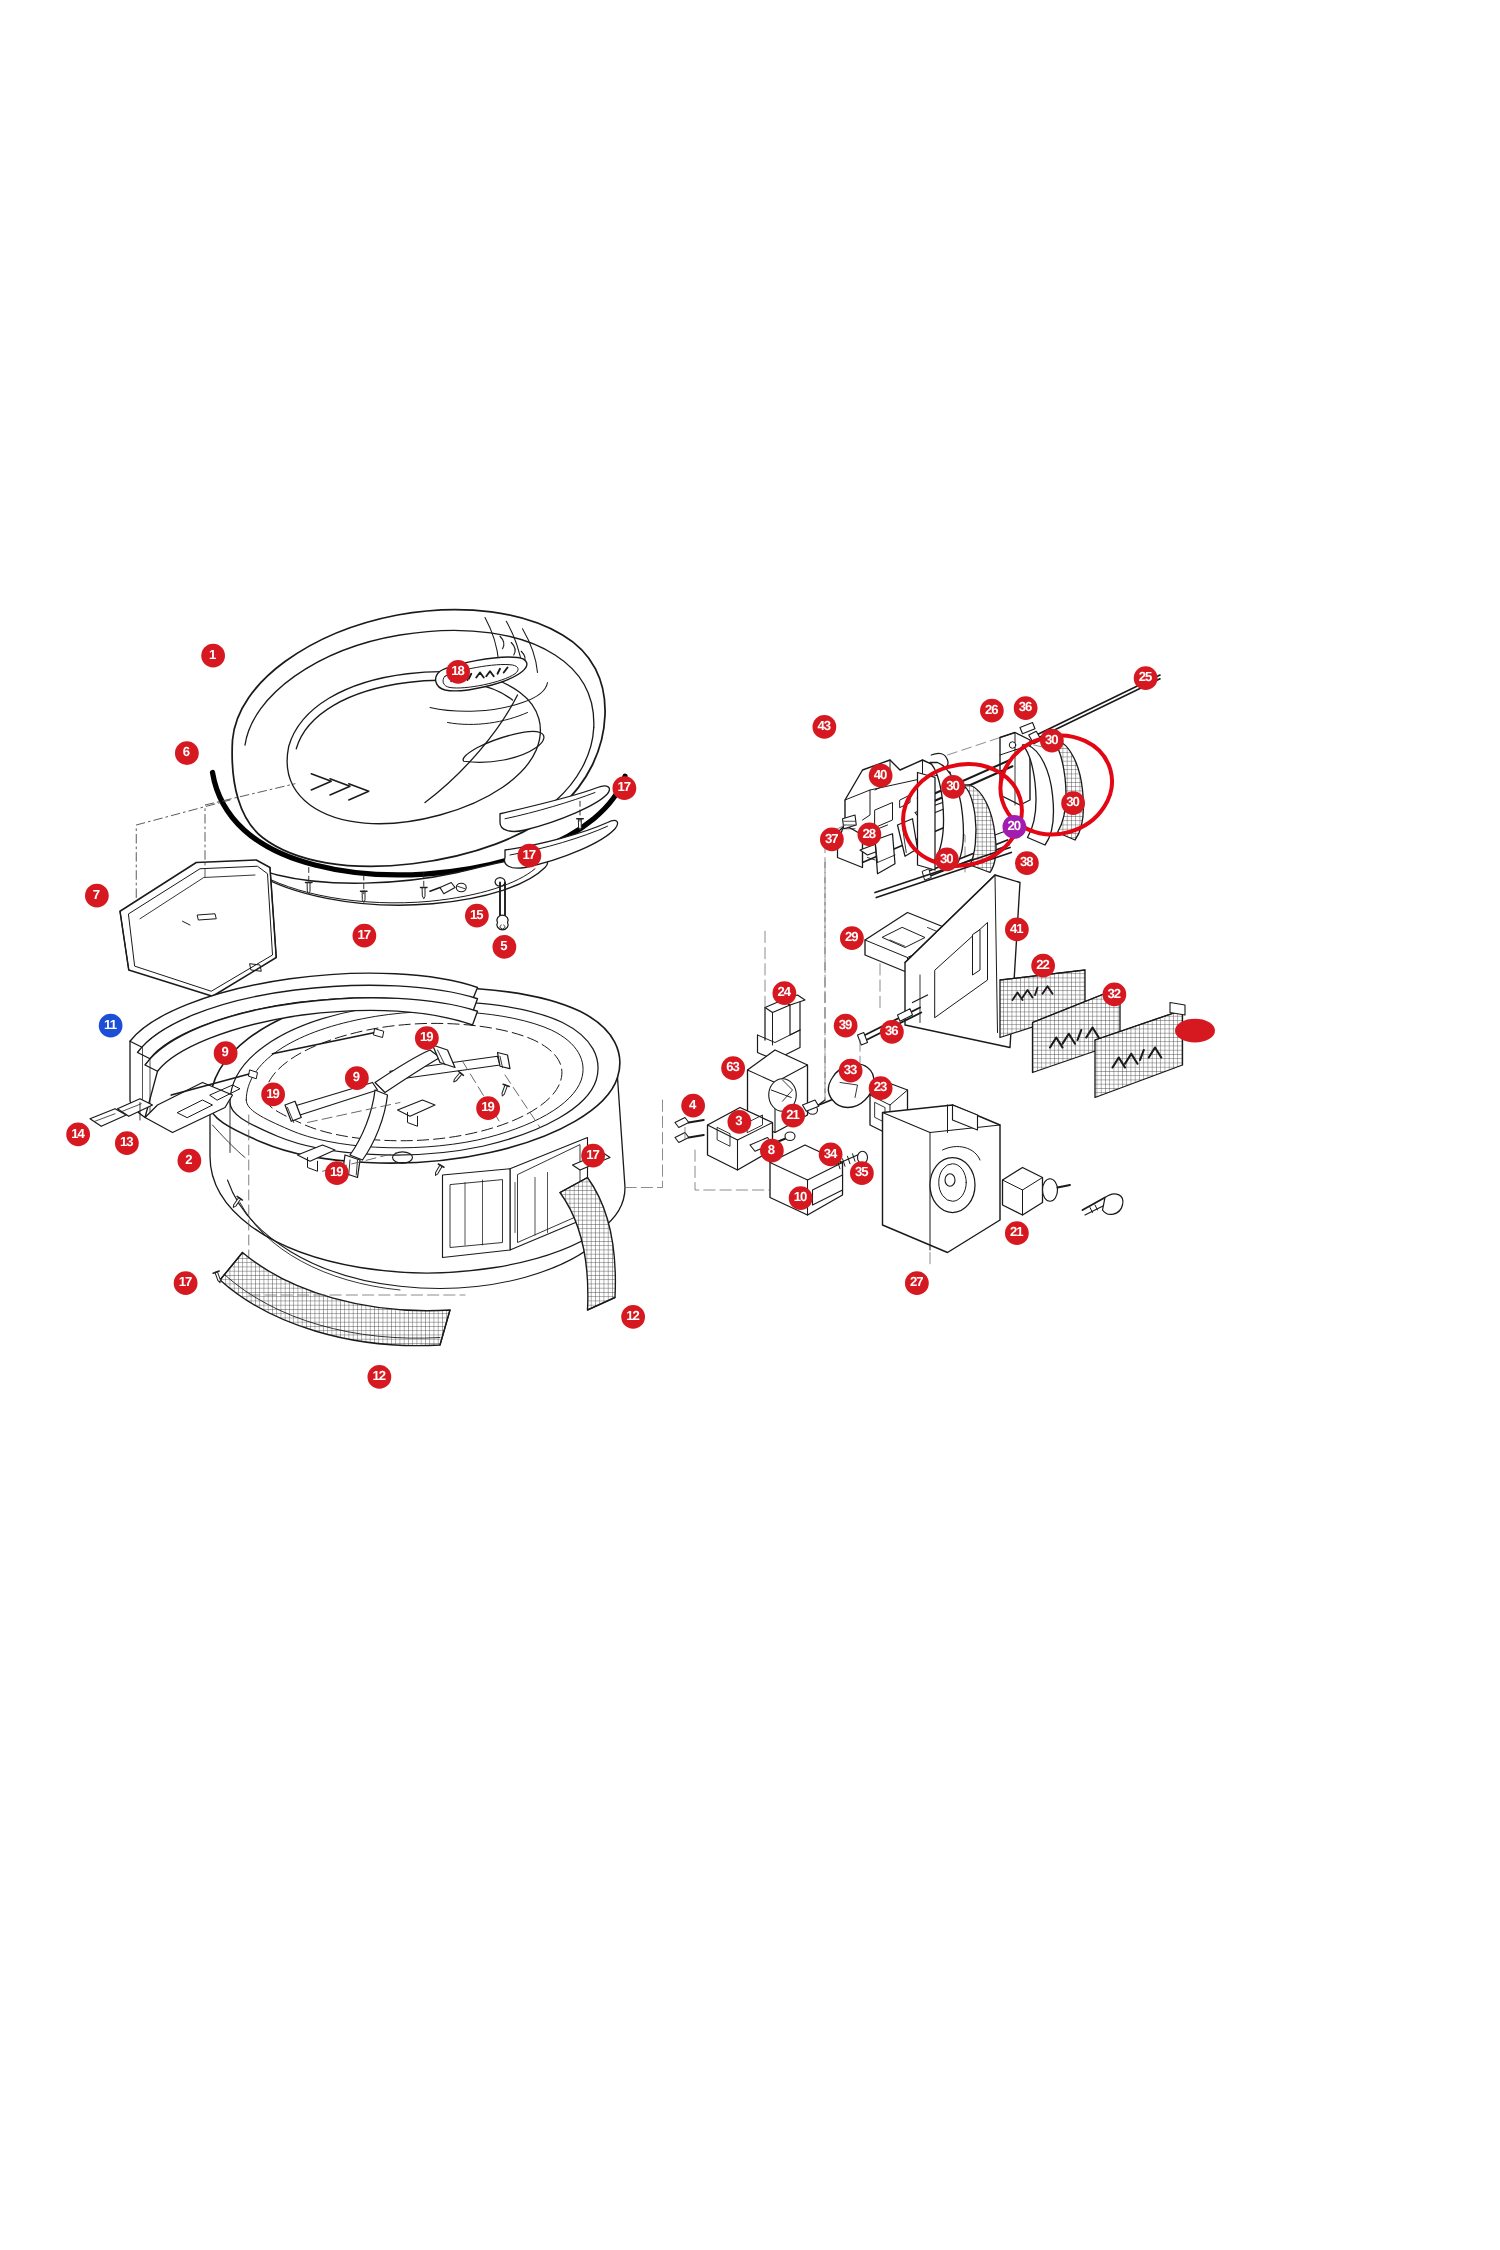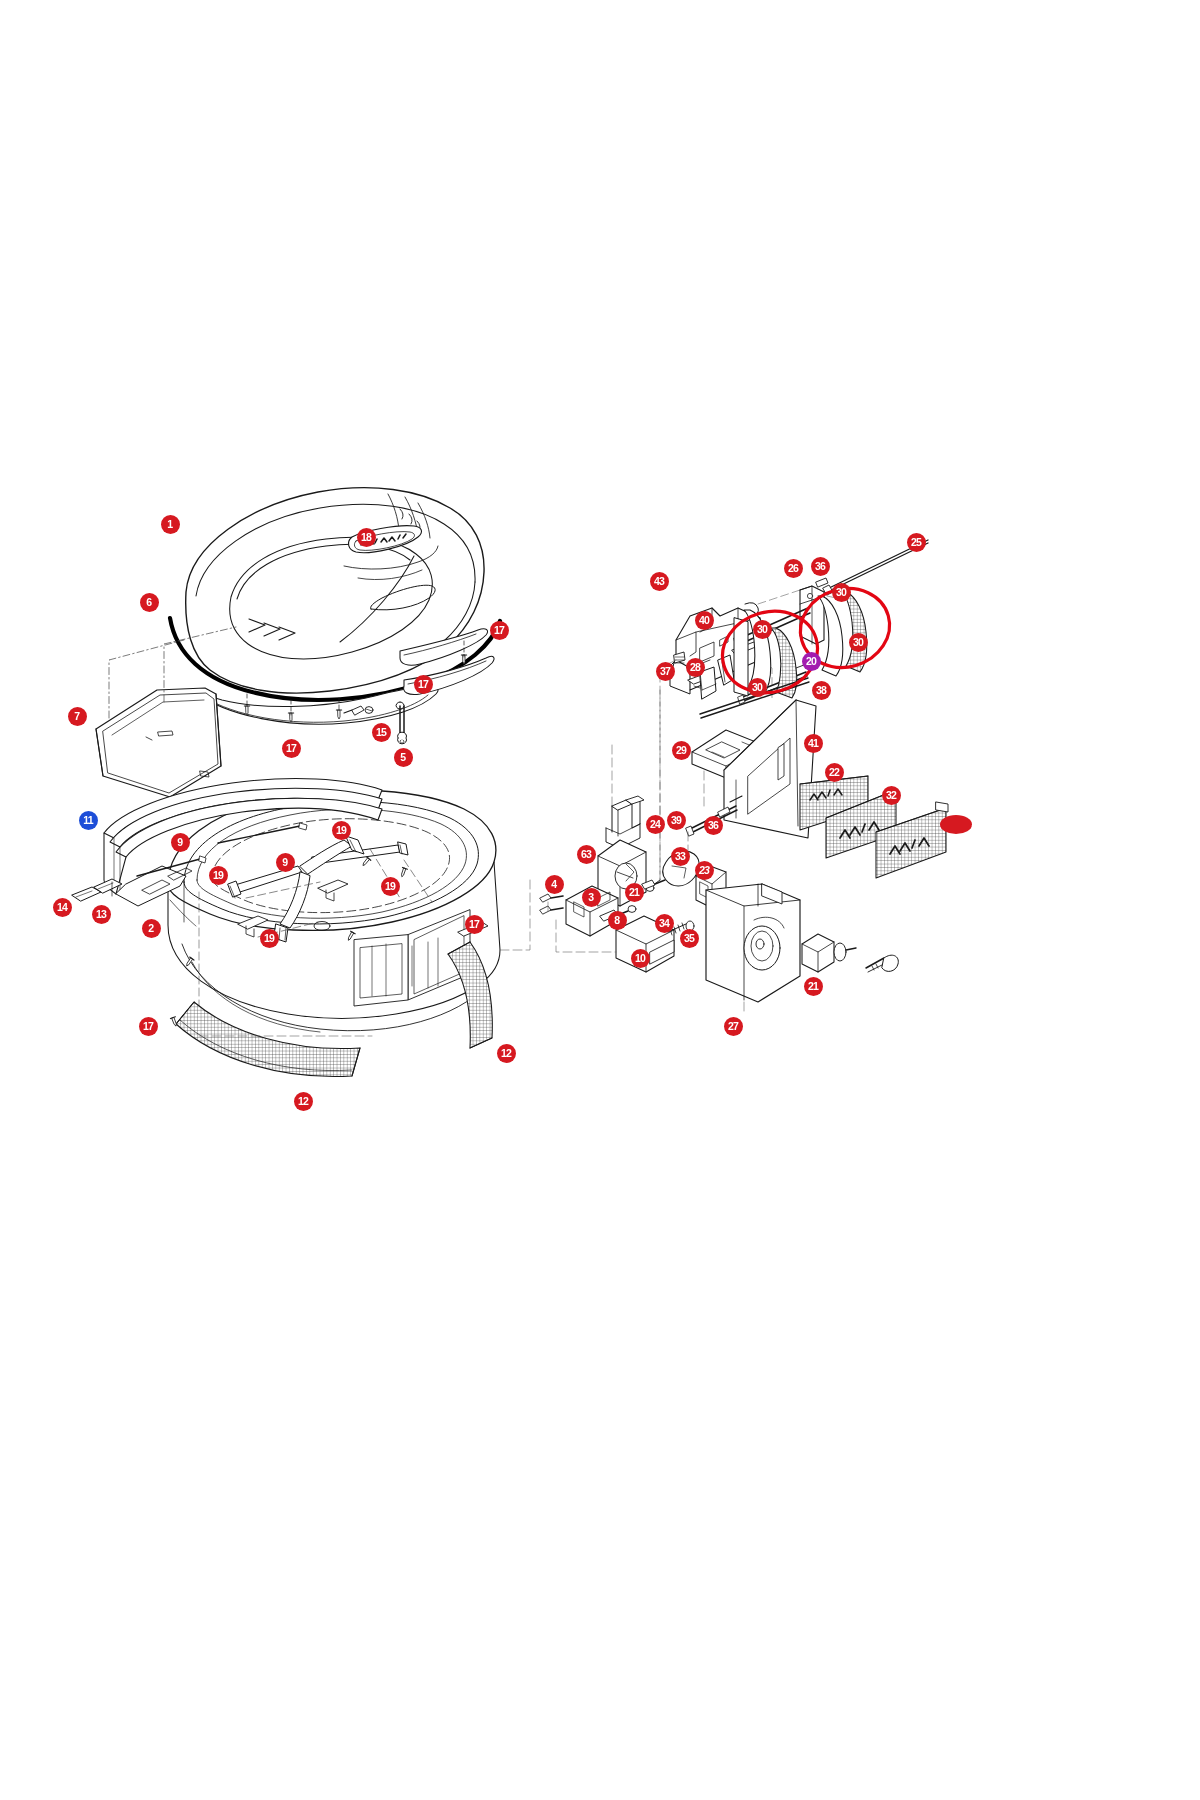--- a/index.html
+++ b/index.html
@@ -625,27 +625,27 @@
       <div class="callout wide" style="left: 848.5px; top: 632.5px; background: rgb(214, 25, 32); color: rgb(255, 255, 255);">30</div>
       <div class="callout wide" style="left: 801.5px; top: 651.5px; background: #a21caf; color: rgb(255, 255, 255);">20</div>
       <div class="callout wide" style="left: 655.5px; top: 661.5px; background: rgb(214, 25, 32); color: rgb(255, 255, 255);">37</div>
       <div class="callout wide" style="left: 685.5px; top: 657.5px; background: rgb(214, 25, 32); color: rgb(255, 255, 255);">28</div>
       <div class="callout wide" style="left: 747.5px; top: 677.5px; background: rgb(214, 25, 32); color: rgb(255, 255, 255);">30</div>
       <div class="callout wide" style="left: 795.5px; top: 680.5px; background: rgb(214, 25, 32); color: rgb(255, 255, 255); margin-left: 16px;">38</div>
       <div class="callout wide" style="left: 671.5px; top: 740.5px; background: rgb(214, 25, 32); color: rgb(255, 255, 255);">29</div>
       <div class="callout wide" style="left: 803.5px; top: 733.5px; background: rgb(214, 25, 32); color: rgb(255, 255, 255);">41</div>
       <div class="callout wide" style="left: 824.5px; top: 762.5px; background: rgb(214, 25, 32); color: rgb(255, 255, 255);">22</div>
       <div class="callout wide" style="left: 881.5px; top: 785.5px; background: rgb(214, 25, 32); color: rgb(255, 255, 255);">32</div>
-      <div class="callout wide" style="left: 617.5px; top: 815px; background: rgb(214, 25, 32); color: rgb(255, 255, 255); margin-left: 28px;">24</div>
+      <div class="callout wide" style="left: 617.5px; top: 785px; background: rgb(214, 25, 32); color: rgb(255, 255, 255);">24</div>
       <div class="callout wide" style="left: 666.5px; top: 810.5px; background: rgb(214, 25, 32); color: rgb(255, 255, 255);">39</div>
       <div class="callout wide" style="left: 703.5px; top: 815.5px; background: rgb(214, 25, 32); color: rgb(255, 255, 255);">36</div>
       <div class="callout wide" style="left: 939.5px; top: 814.5px; background: rgb(214, 25, 32); color: rgb(255, 255, 255); padding-left: 32px;">31</div>
       <div class="callout wide" style="left: 576.5px; top: 844.5px; background: rgb(214, 25, 32); color: rgb(255, 255, 255);">63</div>
       <div class="callout wide" style="left: 670.5px; top: 846.5px; background: rgb(214, 25, 32); color: rgb(255, 255, 255);">33</div>
-      <div class="callout wide" style="left: 694.5px; top: 860.5px; background: rgb(214, 25, 32); color: rgb(255, 255, 255); font-style: italic;">23</div>
+      <div class="callout wide" style="left: 694.5px; top: 860.5px; background: rgb(214, 25, 32); color: rgb(255, 255, 255);">23</div>
       <div class="callout" style="left: 544.5px; top: 874.5px; background: rgb(214, 25, 32); color: rgb(255, 255, 255);">4</div>
       <div class="callout" style="left: 581.5px; top: 887.5px; background: rgb(214, 25, 32); color: rgb(255, 255, 255);">3</div>
       <div class="callout wide" style="left: 624.5px; top: 882.5px; background: rgb(214, 25, 32); color: rgb(255, 255, 255);">21</div>
       <div class="callout wide" style="left: 654.5px; top: 913.5px; background: rgb(214, 25, 32); color: rgb(255, 255, 255);">34</div>
       <div class="callout" style="left: 607.5px; top: 910.5px; background: rgb(214, 25, 32); color: rgb(255, 255, 255);">8</div>
       <div class="callout wide" style="left: 679.5px; top: 928.5px; background: rgb(214, 25, 32); color: rgb(255, 255, 255);">35</div>
       <div class="callout wide" style="left: 630.5px; top: 948.5px; background: rgb(214, 25, 32); color: rgb(255, 255, 255);">10</div>
       <div class="callout wide" style="left: 723.5px; top: 975.5px; background: rgb(214, 25, 32); color: rgb(255, 255, 255); margin-top: 41px;">27</div>
       <div class="callout wide" style="left: 803.5px; top: 976.5px; background: rgb(214, 25, 32); color: rgb(255, 255, 255);">21</div>
     </div>

